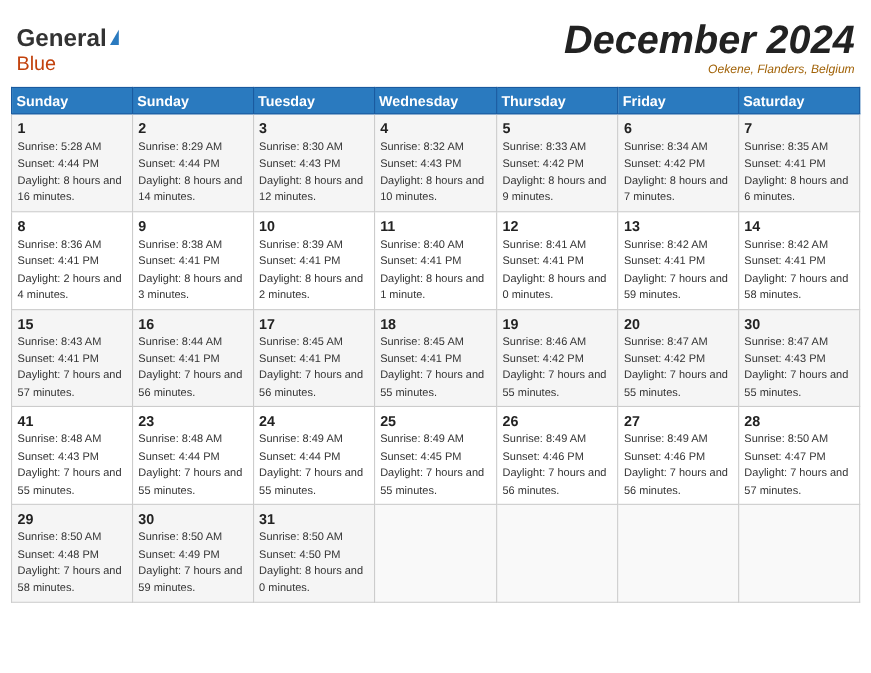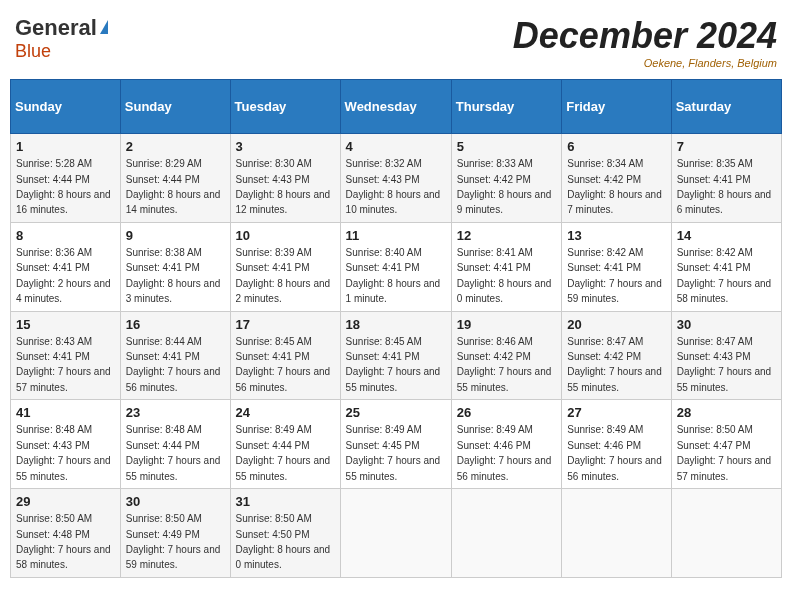--- a/index.html
+++ b/index.html
@@ -6,21 +6,21 @@
     body {
       font-family: Arial, sans-serif;
       background: #fff;
       width: 792px;
       min-height: 612px;
       padding: 10px;
     }
     .header-area {
       display: flex;
       justify-content: space-between;
-      align-items: flex-start;
+      align-items: flex-end;
       margin-bottom: 10px;
       padding: 5px 5px 0 5px;
     }
     .logo {
       display: flex;
       flex-direction: column;
       align-items: flex-start;
     }
     .logo-row {
       display: flex;
@@ -40,21 +40,21 @@
       color: #a16207;
     }
     .calendar {
       width: 100%;
       border-collapse: collapse;
       font-size: 11px;
     }
     .calendar thead tr th {
       background: #2a7abf;
       color: #fff;
-      padding: 19px 4px;
+      padding: 4px 4px;
       font-size: 13px;
       font-weight: bold;
       text-align: left;
       border: 1px solid #1a5a9f;
     }
     .calendar tbody tr td {
       border: 1px solid #ccc;
       vertical-align: top;
       padding: 4px 5px;
       width: 113px;

